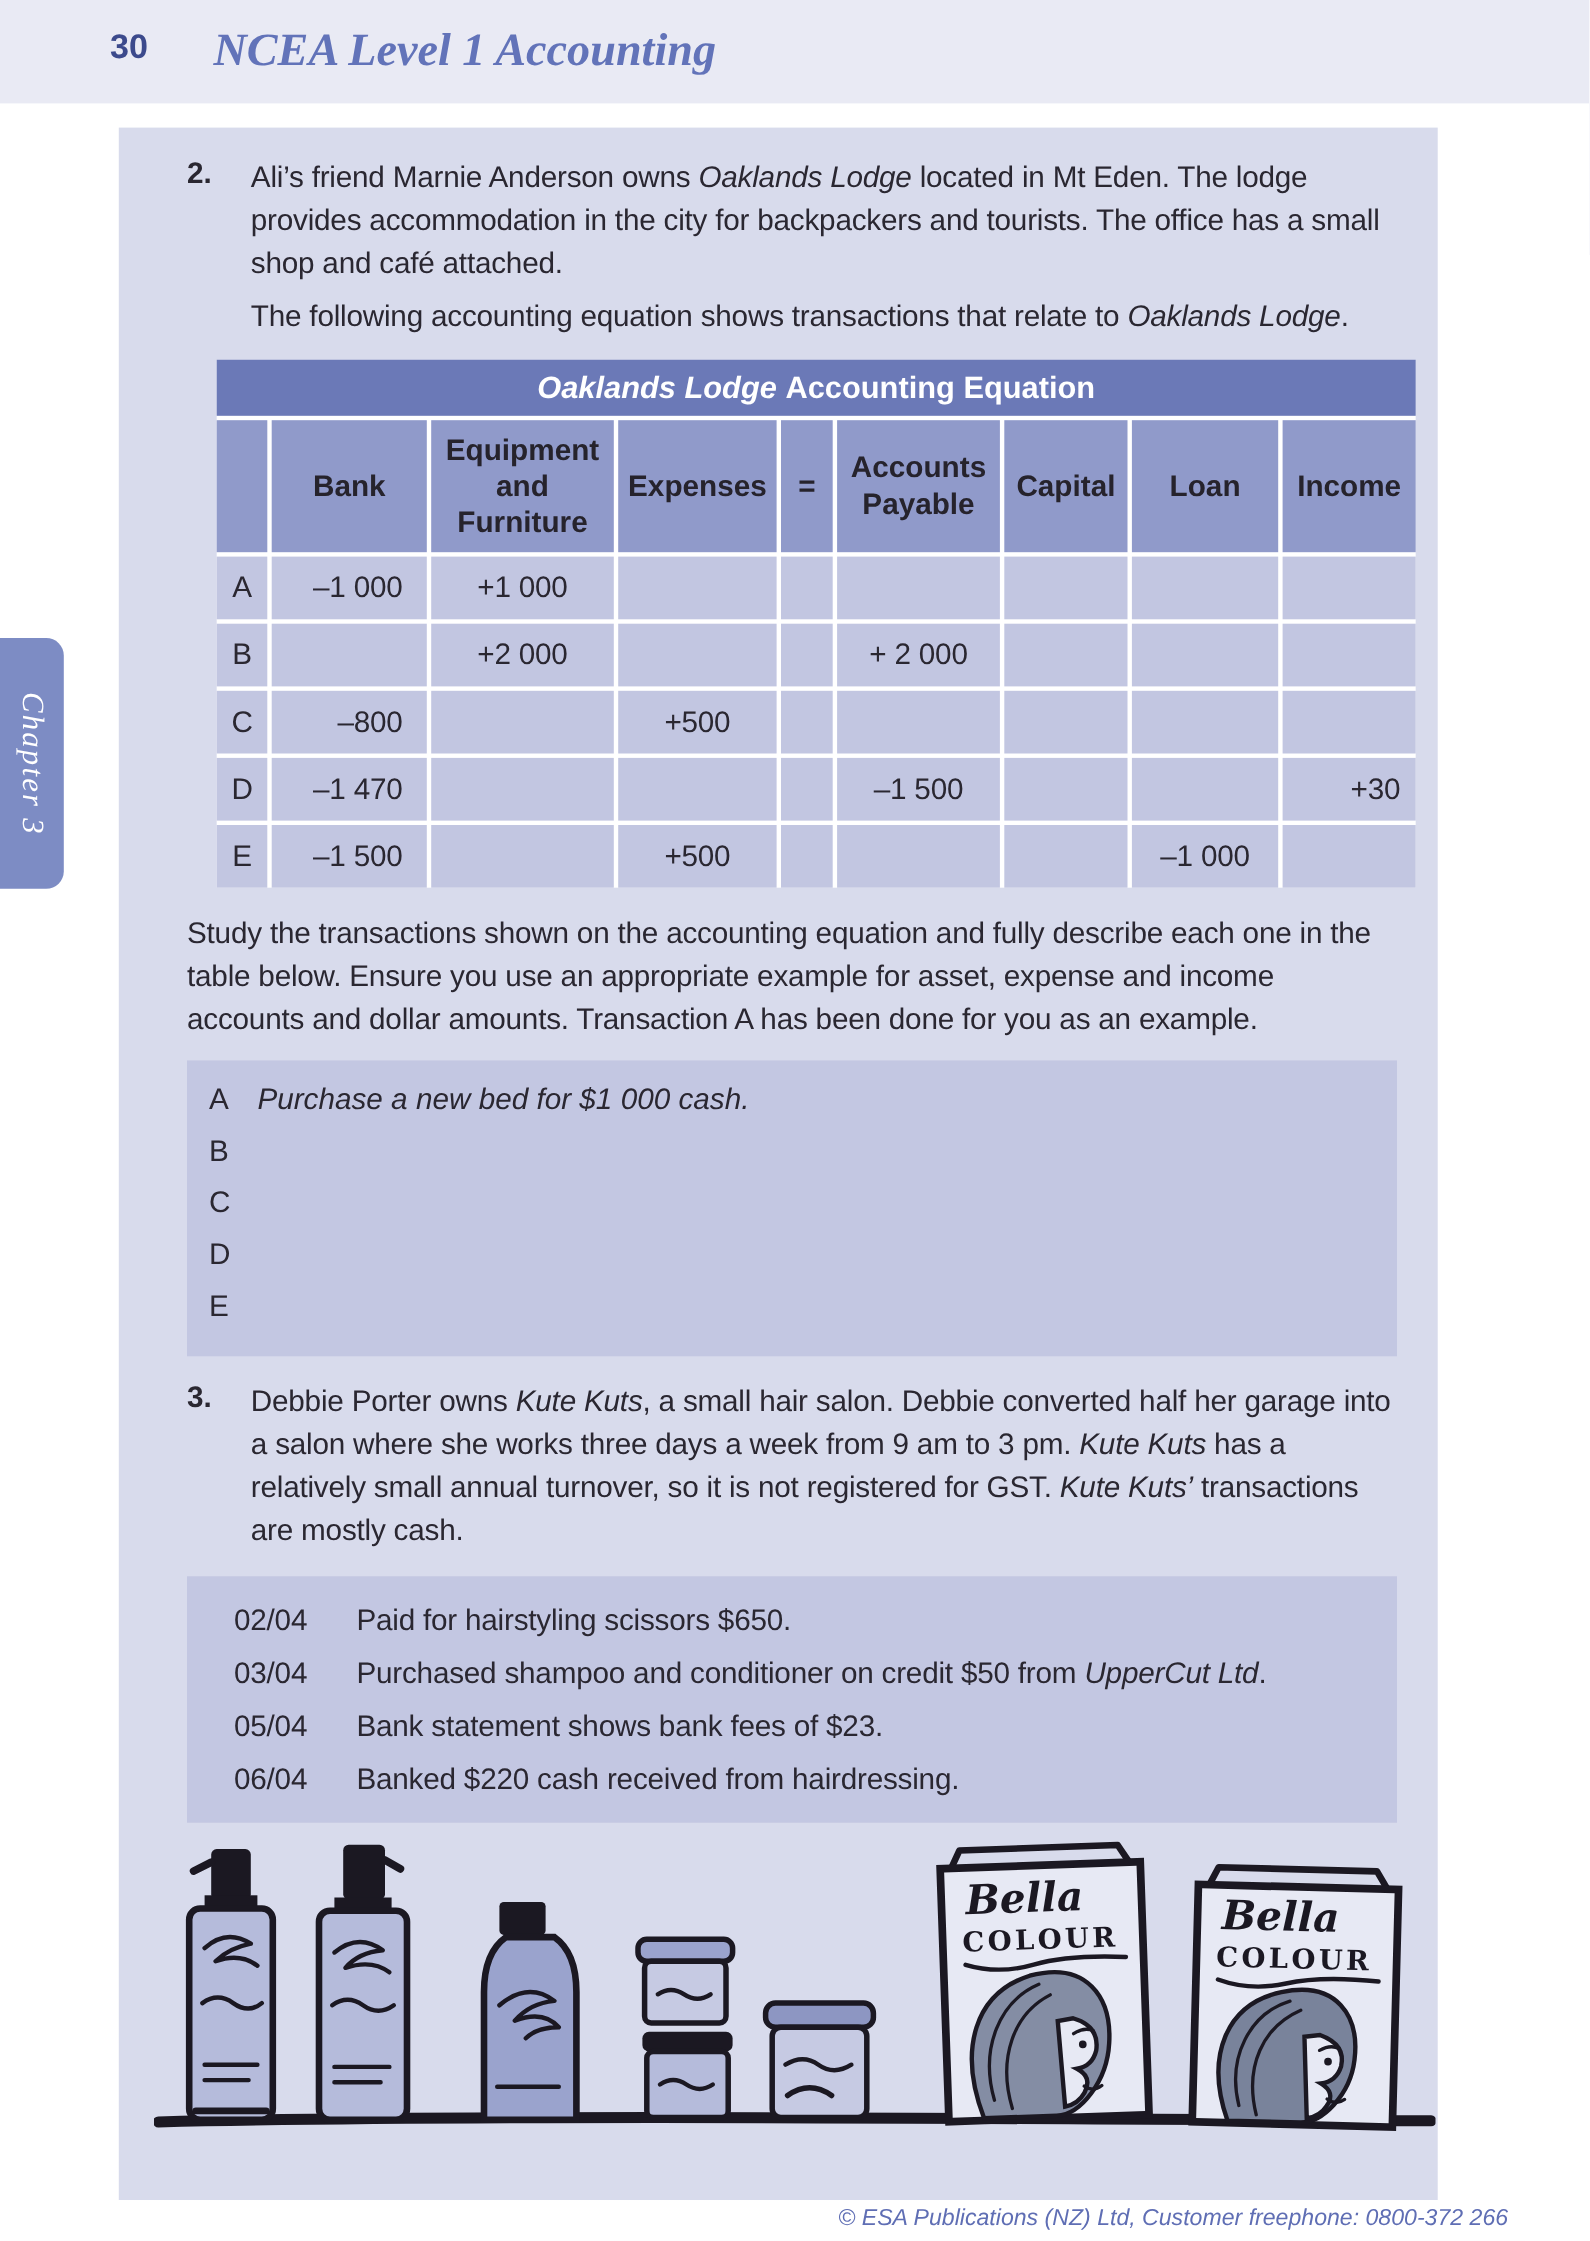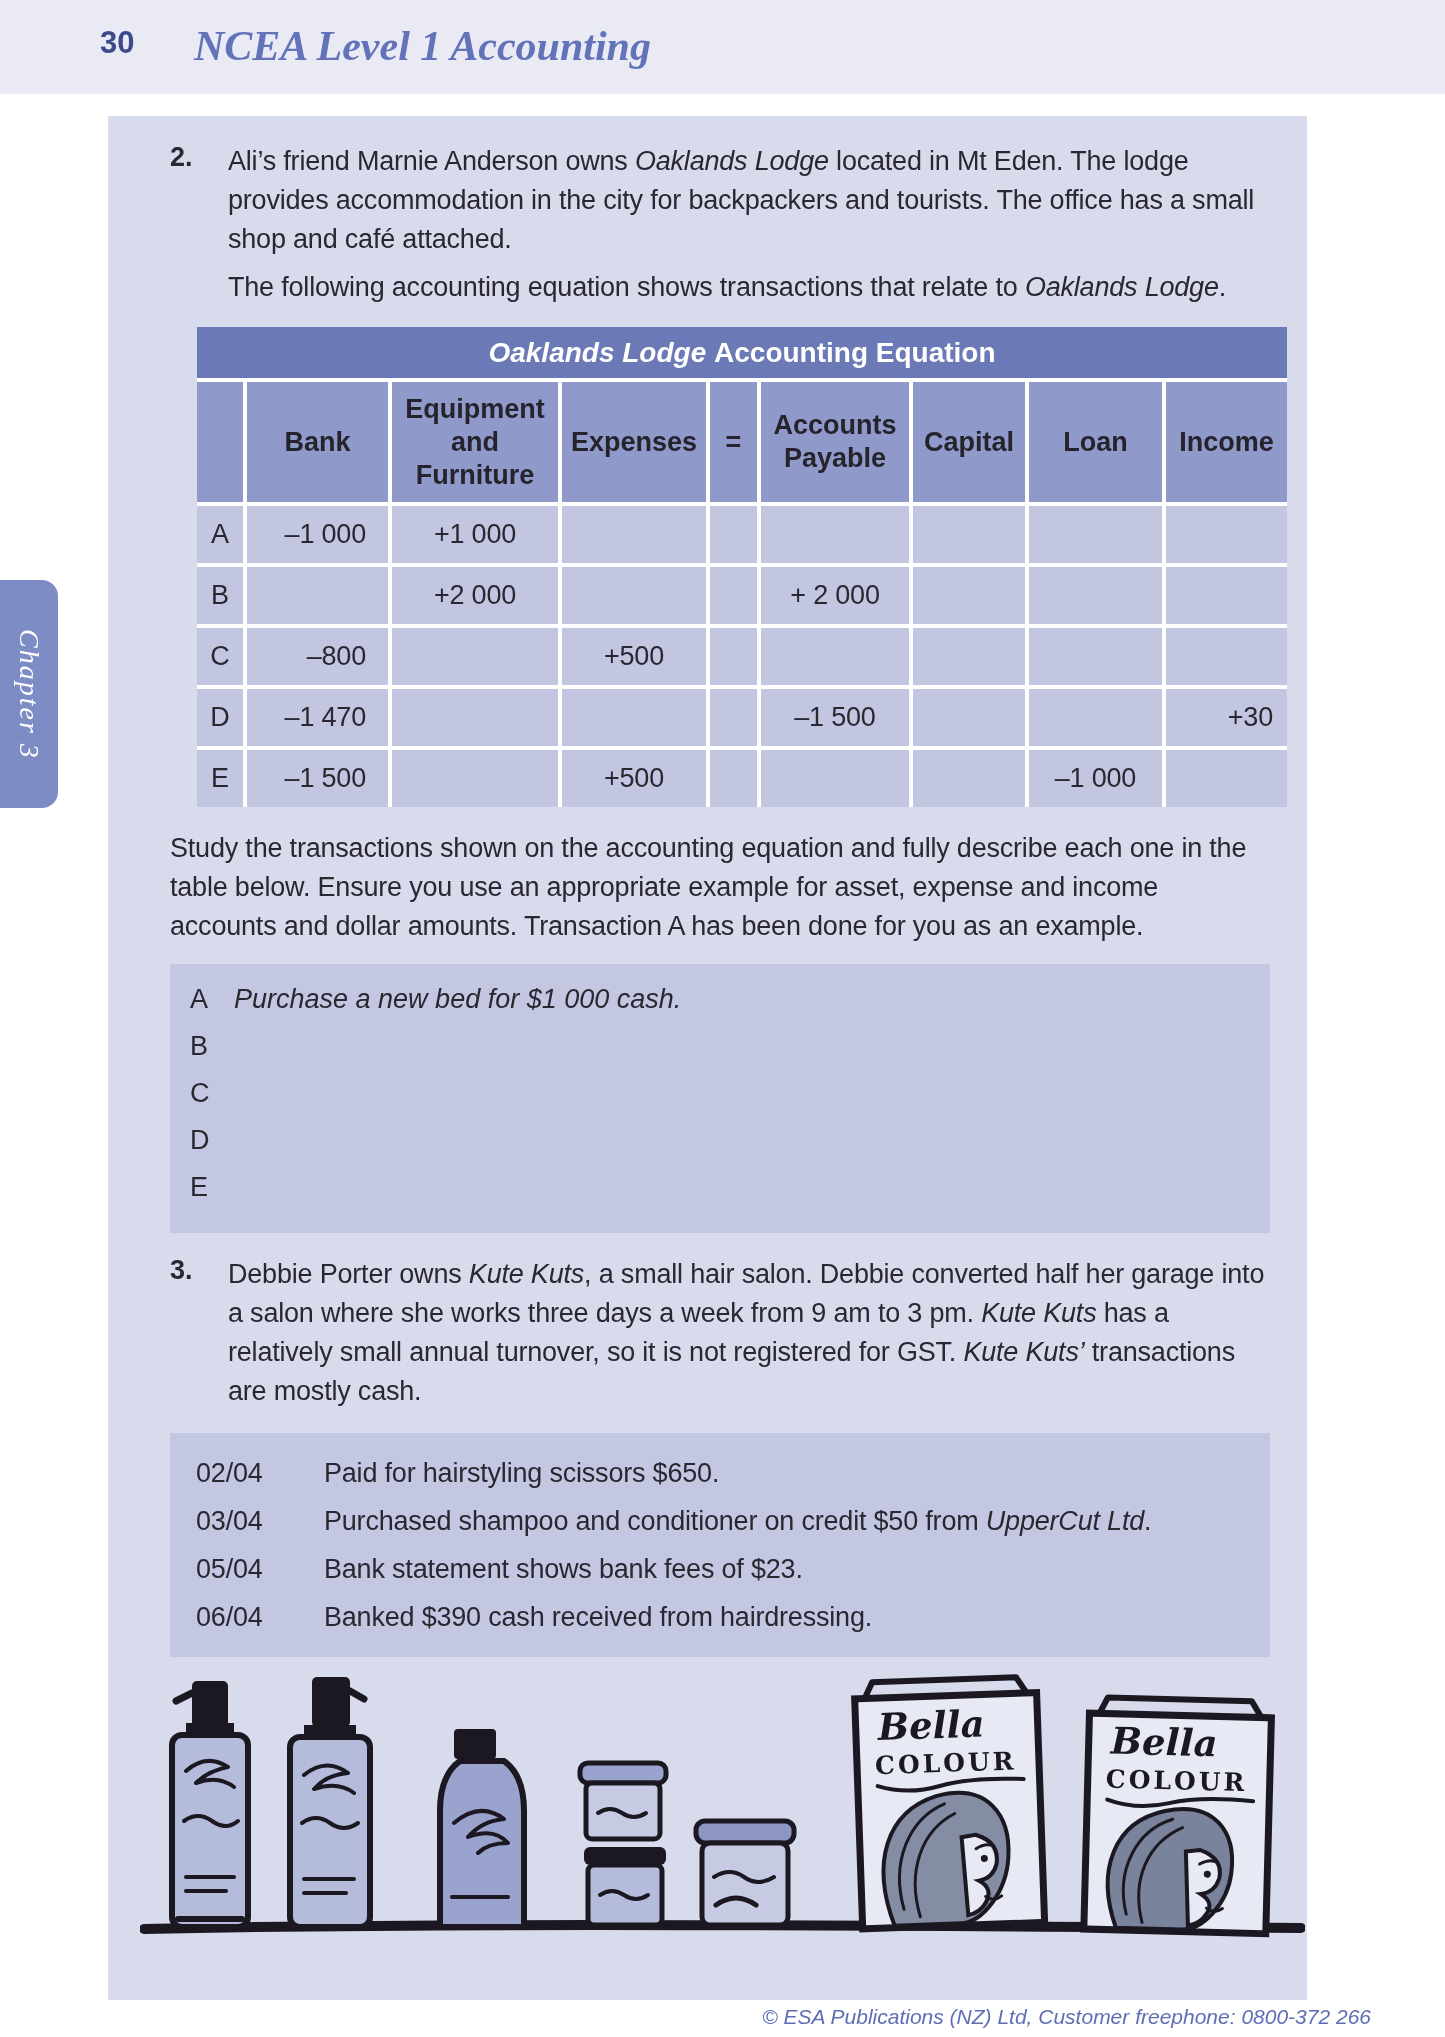--- a/index.html
+++ b/index.html
@@ -49,21 +49,21 @@
   .ans-label{width:44px;flex:none;}
   .ans-text{font-style:italic;}
 
   .q3{margin-top:22px;}
 
   
   .trans-box{margin-top:22px;width:1100px;box-sizing:border-box;background:#c3c7e2;padding:20px 24px 20px 0;}
   .trans-row{display:grid;grid-template-columns:100px 1fr;column-gap:28px;font-size:27px;
              line-height:40px;padding-left:26px;letter-spacing:-0.2px;}
   .trans-row+.trans-row{margin-top:8px;}
-  .t-date{text-align:left;}
+  .t-date{text-align:center;}
 
   
   .illus{display:block;margin:14px 0 0 -30px;}
   .sketch{stroke:#1b1822;stroke-linecap:round;stroke-linejoin:round;fill:none;}
   .bella-txt{font-family:"DejaVu Serif",serif;font-style:italic;font-weight:bold;font-size:37px;fill:#1b1822;}
   .colour-txt{font-family:"DejaVu Serif",serif;font-weight:bold;font-size:25px;fill:#1b1822;letter-spacing:3px;}
 
   .footer{position:absolute;right:74px;bottom:8px;font-size:21px;font-style:italic;color:#5f6eb4;}
 </style>
 </head>
@@ -195,21 +195,21 @@
         <div class="trans-row">
           <span class="t-date">03/04</span>
           <span class="t-text"><span>Purchased shampoo and conditioner on credit $50 from </span><span class="it">UpperCut Ltd</span><span>.</span></span>
         </div>
         <div class="trans-row">
           <span class="t-date">05/04</span>
           <span class="t-text"><span>Bank statement shows bank fees of $23.</span></span>
         </div>
         <div class="trans-row">
           <span class="t-date">06/04</span>
-          <span class="t-text"><span>Banked $390 cash received from hairdressing.</span></span>
+          <span class="t-text"><span>Banked $220 cash received from hairdressing.</span></span>
         </div>
       </div>
 
       <svg class="illus" width="1165" height="300" viewBox="0 0 1165 300">
 
         <path class="sketch" d="M4 258 C 300 251, 760 255, 1161 257" stroke-width="10"></path>
 
         <g>
           <rect x="52" y="10" width="36" height="46" rx="5" fill="#1b1822"></rect>
           <path class="sketch" d="M52 22 l-16 8" stroke-width="7"></path>

